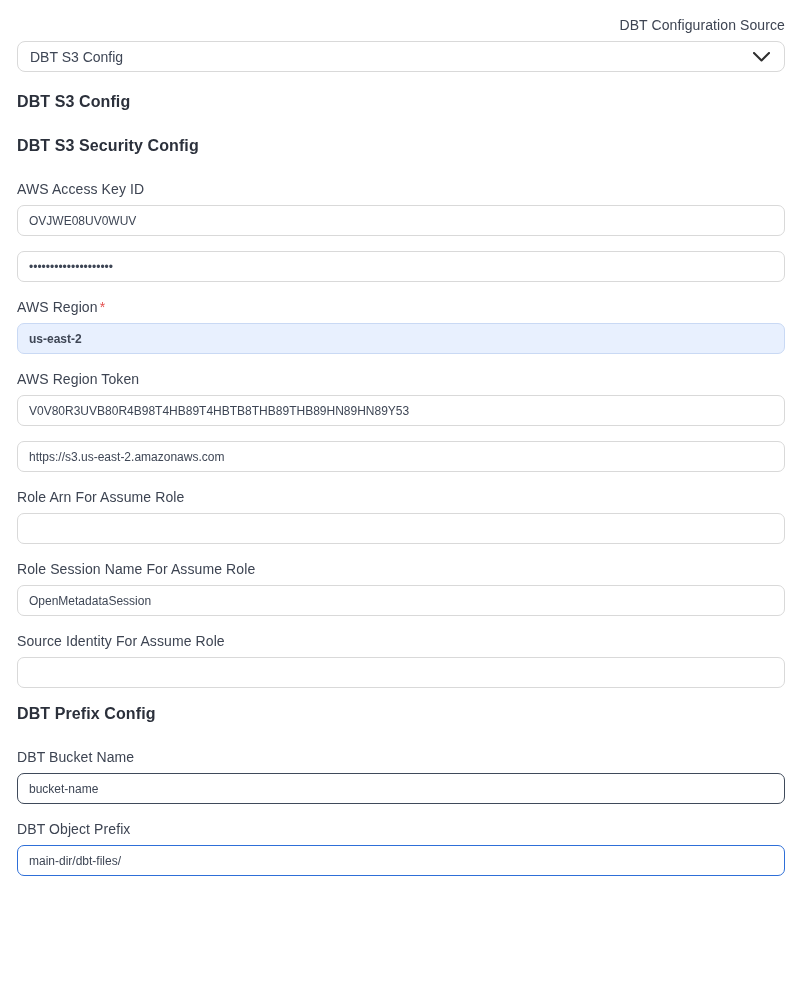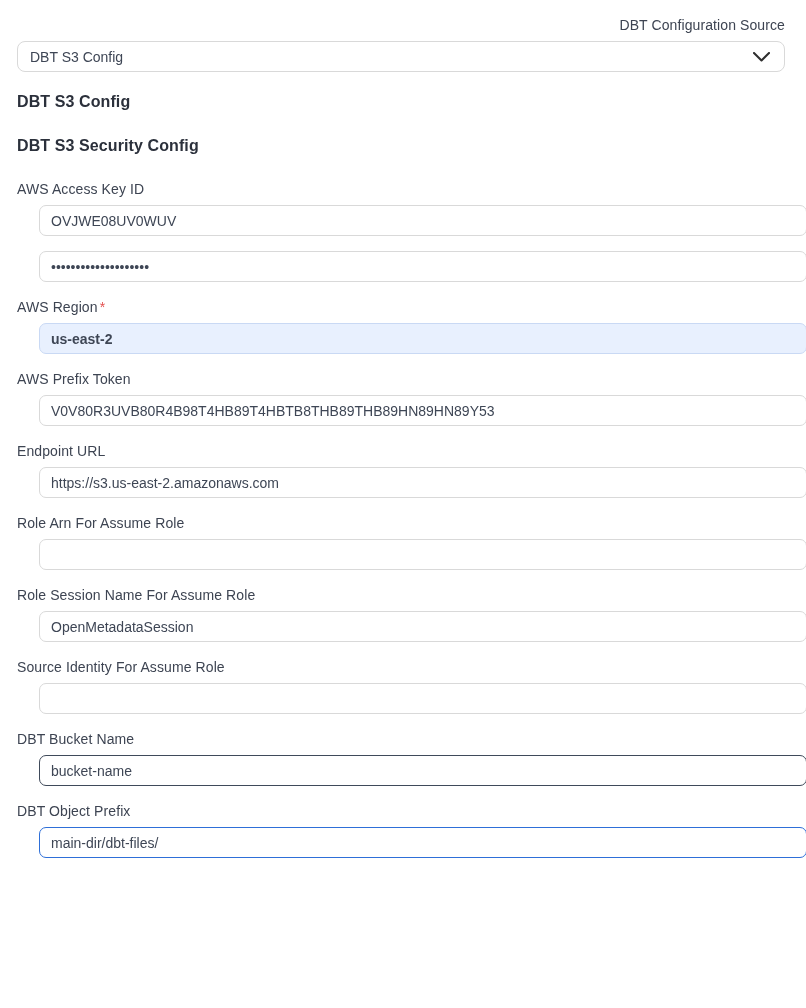--- a/index.html
+++ b/index.html
@@ -31,26 +31,25 @@
     font-size: 14px;
   }
   .text-input {
     display: block;
     width: 100%;
     box-sizing: border-box;
     height: 31px;
     border: 1px solid #d9d9d9;
     border-radius: 7px;
     padding: 0 11px;
-    font-size: 14px;
+    font-size: 12px;
     font-family: inherit;
     color: #3e4655;
     background: #ffffff;
     outline: none;
-    margin-left: 22px;
   }
   .input-autofill {
     background: #e8f0fe;
     border-color: #c9d9f4;
     font-weight: bold;
   }
   .input-dark {
     border-color: #3f4a5a;
   }
   .input-focus {
@@ -122,45 +121,45 @@
   <div class="field">
     <input class="text-input" type="text" value="••••••••••••••••••••" style="">
   </div>
 
   <div class="field">
     <label class="field-label"><span>AWS Region</span><span class="required-mark">*</span></label>
     <input class="text-input input-autofill" type="text" value="us-east-2" style="">
   </div>
 
   <div class="field">
-    <label class="field-label">AWS Prefix Token</label>
+    <label class="field-label">AWS Region Token</label>
     <input class="text-input" type="text" value="V0V80R3UVB80R4B98T4HB89T4HBTB8THB89THB89HN89HN89Y53" style="">
   </div>
 
   <div class="field">
-    <label class="field-label">Endpoint URL</label>
     <input class="text-input" type="text" value="https://s3.us-east-2.amazonaws.com" style="">
   </div>
 
 
   <div class="field">
     <label class="field-label">Role Arn For Assume Role</label>
     <input class="text-input" type="text" value="" style="">
   </div>
 
   <div class="field">
     <label class="field-label">Role Session Name For Assume Role</label>
     <input class="text-input" type="text" value="OpenMetadataSession" style="">
   </div>
 
   <div class="field">
     <label class="field-label">Source Identity For Assume Role</label>
     <input class="text-input" type="text" value="" style="">
   </div>
 
+  <h2 class="section-header">DBT Prefix Config</h2>
 
   <div class="field">
     <label class="field-label">DBT Bucket Name</label>
     <input class="text-input input-dark" type="text" value="bucket-name" style="">
   </div>
 
   <div class="field last-field">
     <label class="field-label">DBT Object Prefix</label>
     <input class="text-input input-focus" type="text" value="main-dir/dbt-files/" style="">
   </div>

